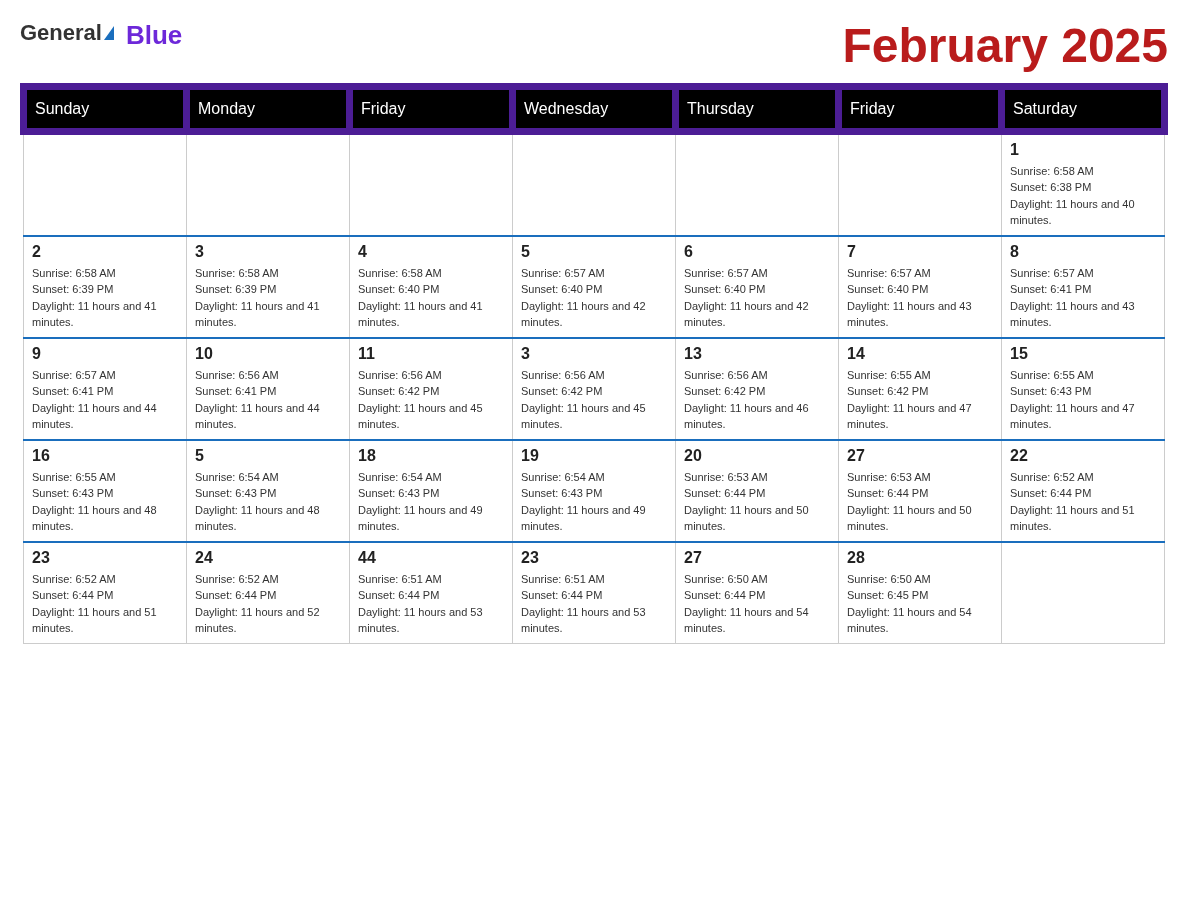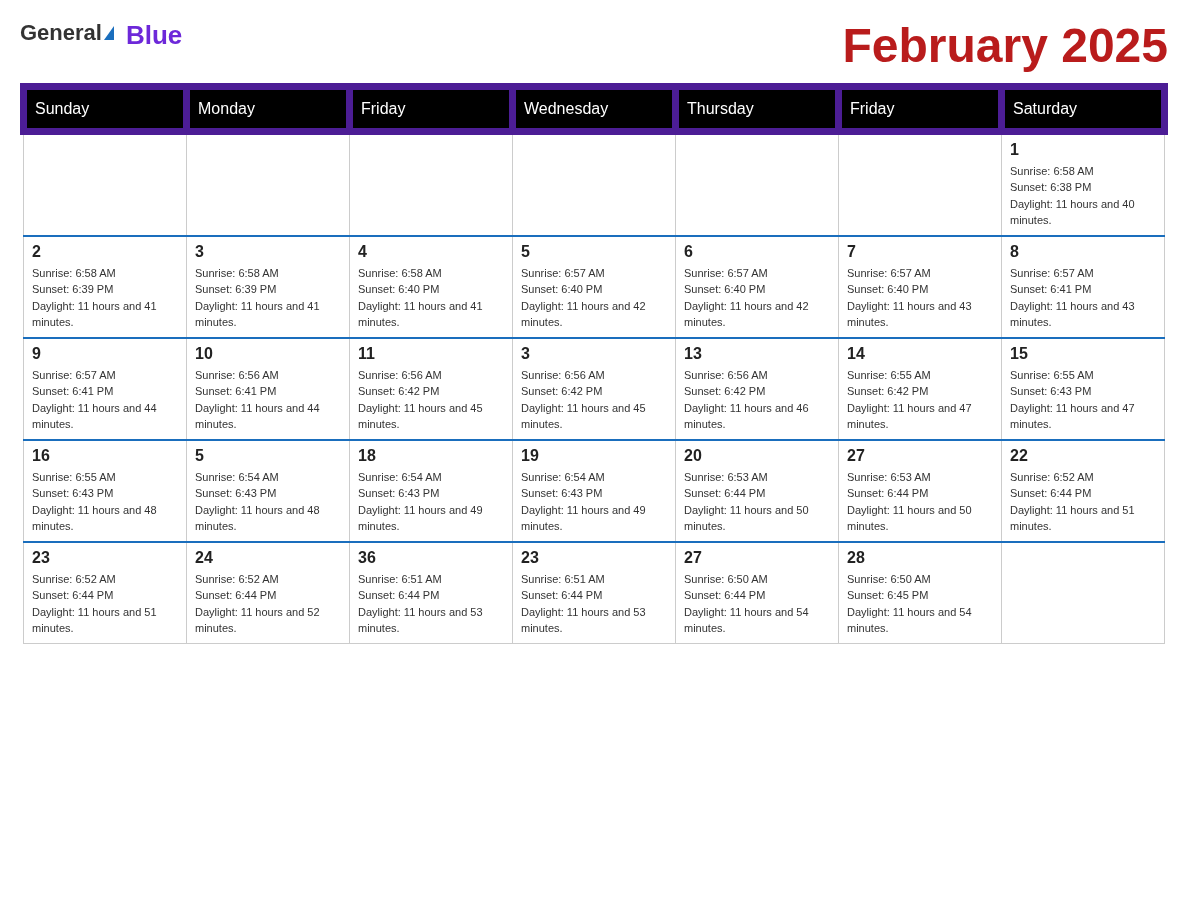--- a/index.html
+++ b/index.html
@@ -231,21 +231,21 @@
       <tr>
         <td>
           <div class="day-number">23</div>
           <div class="day-info">Sunrise: 6:52 AM<br>Sunset: 6:44 PM<br>Daylight: 11 hours and 51 minutes.</div>
         </td>
         <td>
           <div class="day-number">24</div>
           <div class="day-info">Sunrise: 6:52 AM<br>Sunset: 6:44 PM<br>Daylight: 11 hours and 52 minutes.</div>
         </td>
         <td>
-          <div class="day-number">36</div>
+          <div class="day-number">44</div>
           <div class="day-info">Sunrise: 6:51 AM<br>Sunset: 6:44 PM<br>Daylight: 11 hours and 53 minutes.</div>
         </td>
         <td>
           <div class="day-number">23</div>
           <div class="day-info">Sunrise: 6:51 AM<br>Sunset: 6:44 PM<br>Daylight: 11 hours and 53 minutes.</div>
         </td>
         <td>
           <div class="day-number">27</div>
           <div class="day-info">Sunrise: 6:50 AM<br>Sunset: 6:44 PM<br>Daylight: 11 hours and 54 minutes.</div>
         </td>

